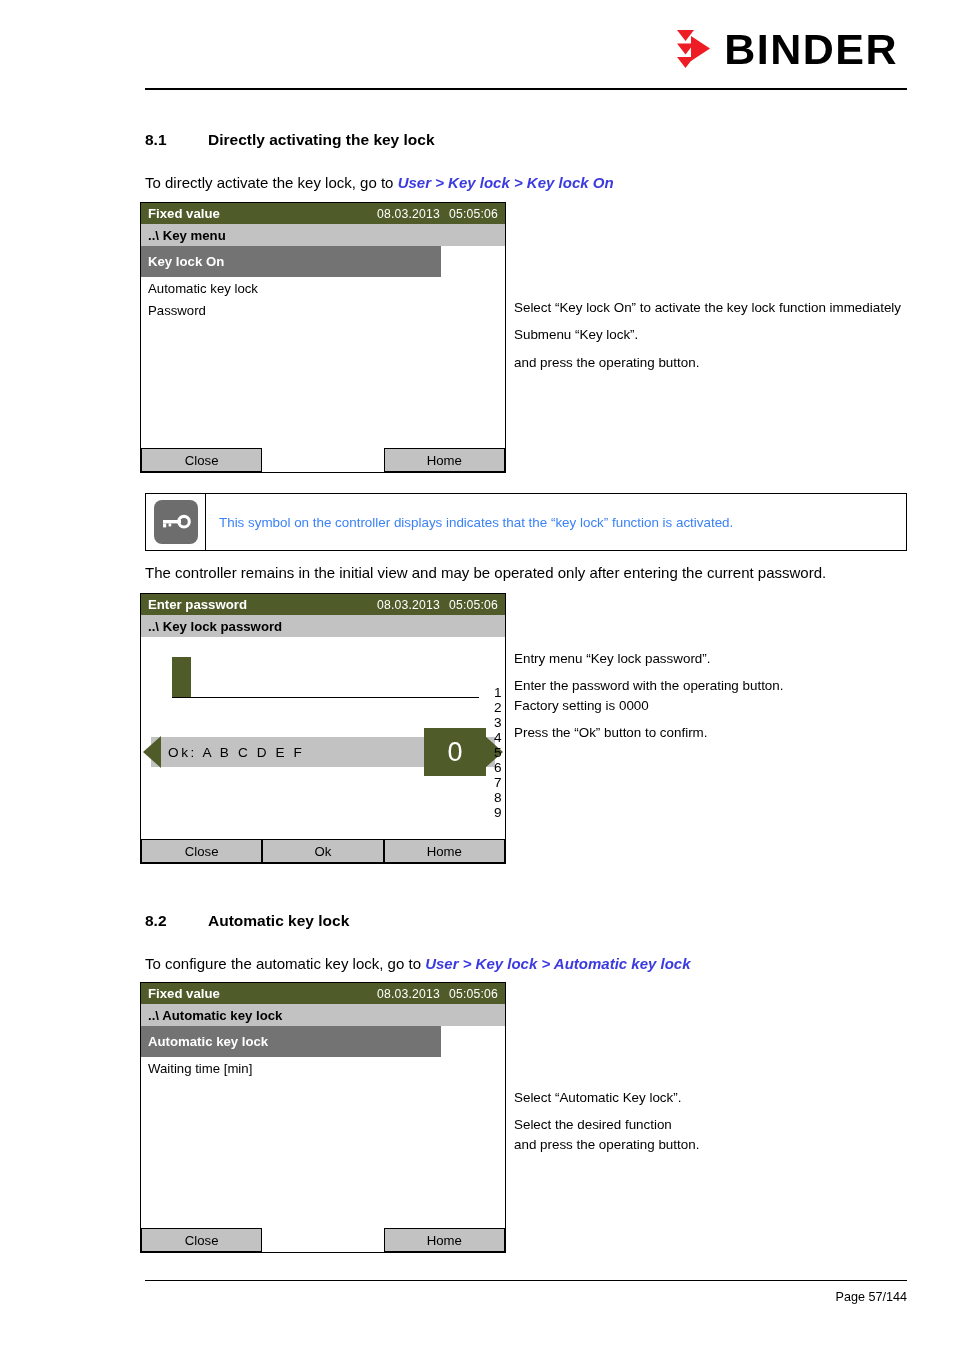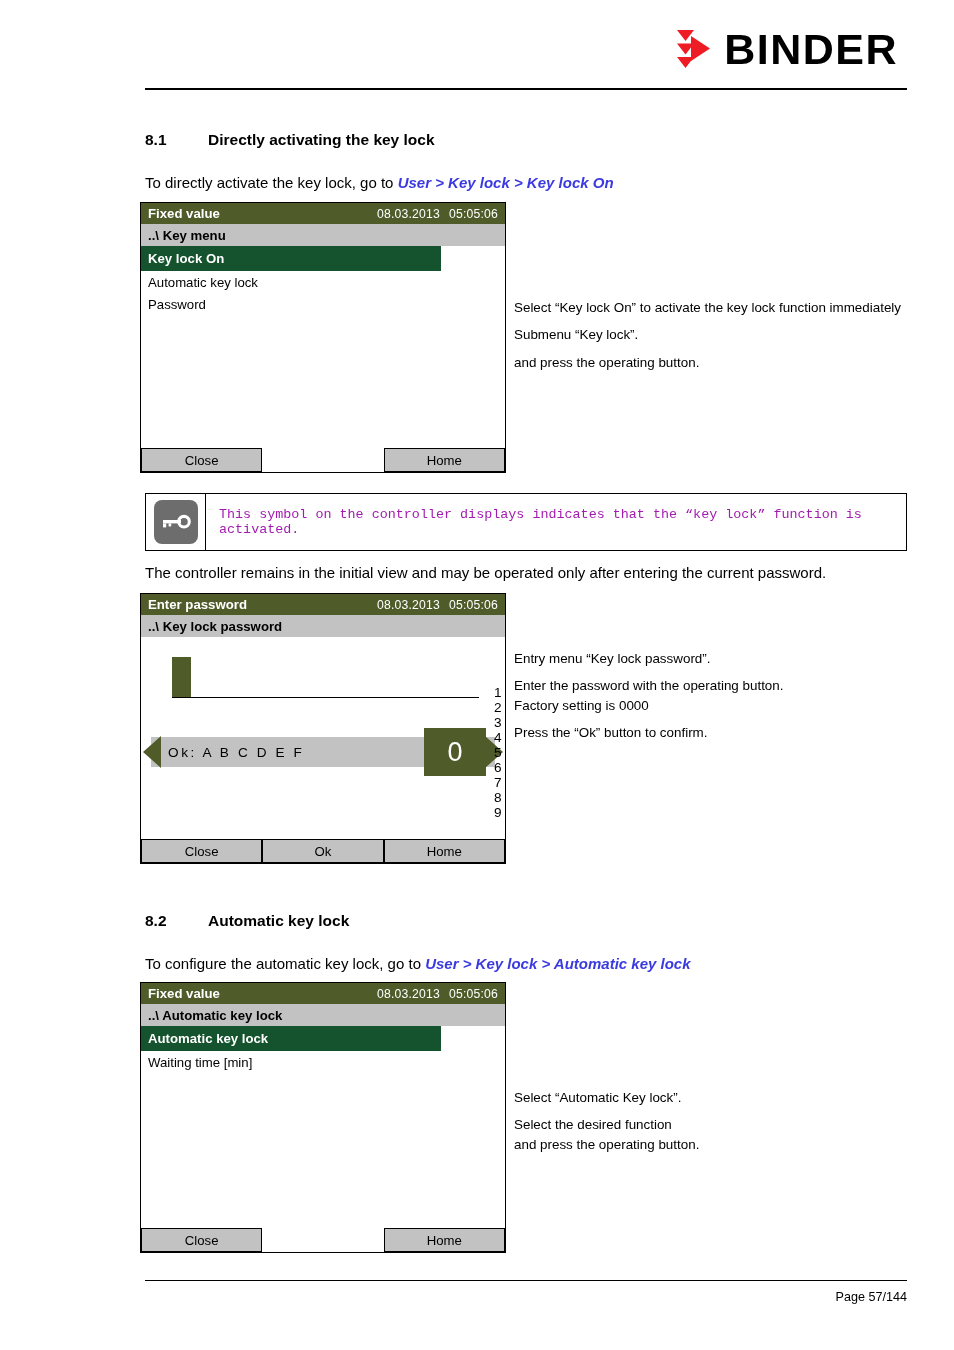--- a/index.html
+++ b/index.html
@@ -96,25 +96,25 @@
     background: #c2c2c2;
     color: #000;
     font-size: 13.2px;
     font-weight: bold;
     height: 22px;
     display: flex;
     align-items: center;
     padding: 0 7px;
   }
   .panel-sel {
-    background: #14532d;
+    background: #737373;
     color: #ffffff;
     font-size: 13.2px;
     font-weight: bold;
-    height: 25px;
+    height: 31px;
     width: 82.5%;
     display: flex;
     align-items: center;
     padding: 0 7px;
   }
   .panel-row {
     color: #000;
     font-size: 13.2px;
     height: 22px;
     display: flex;
@@ -253,22 +253,21 @@
     display: flex;
     align-items: center;
     justify-content: center;
   }
   .symbolbox-text {
     flex: 1;
     display: flex;
     align-items: center;
     padding-left: 13px;
     font-size: 13.4px;
-    color: #a21caf;
-    font-family: Liberation Mono, monospace;
+    color: #3b82f6;
   }
 
   
   .footer-rule {
     position: absolute;
     left: 133px; top: 1280px;
     width: 762px; height: 0;
     border-top: 1.6px solid #000;
   }
   .footer-left {

